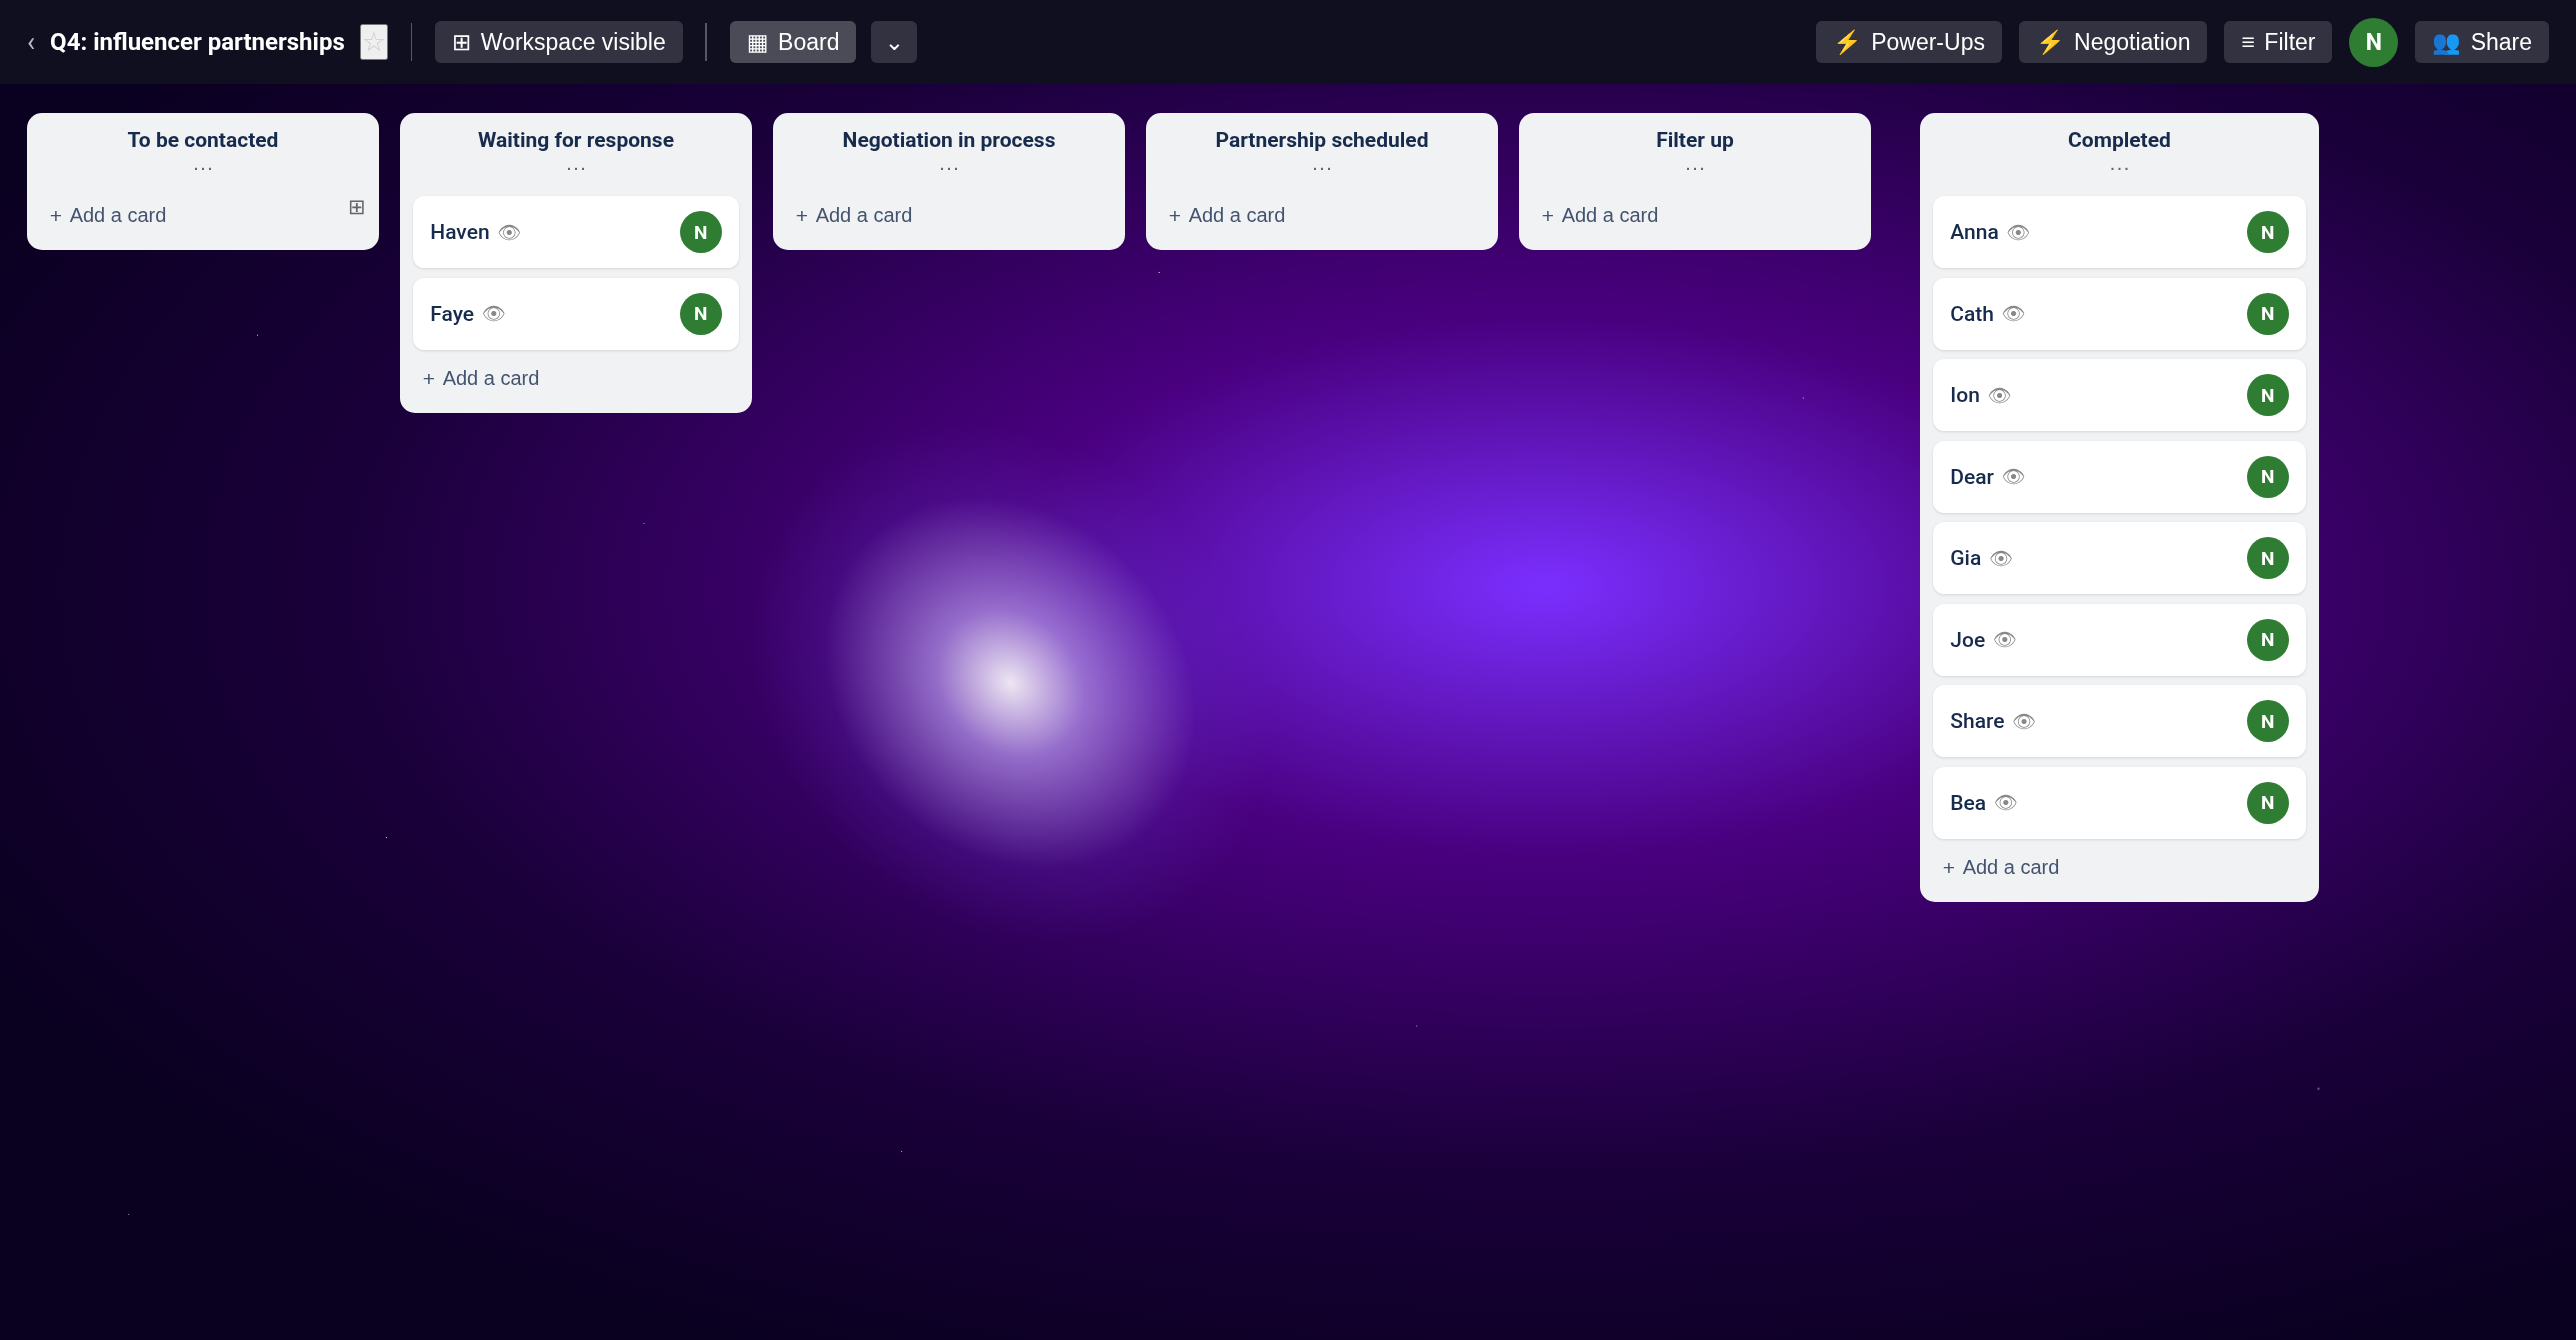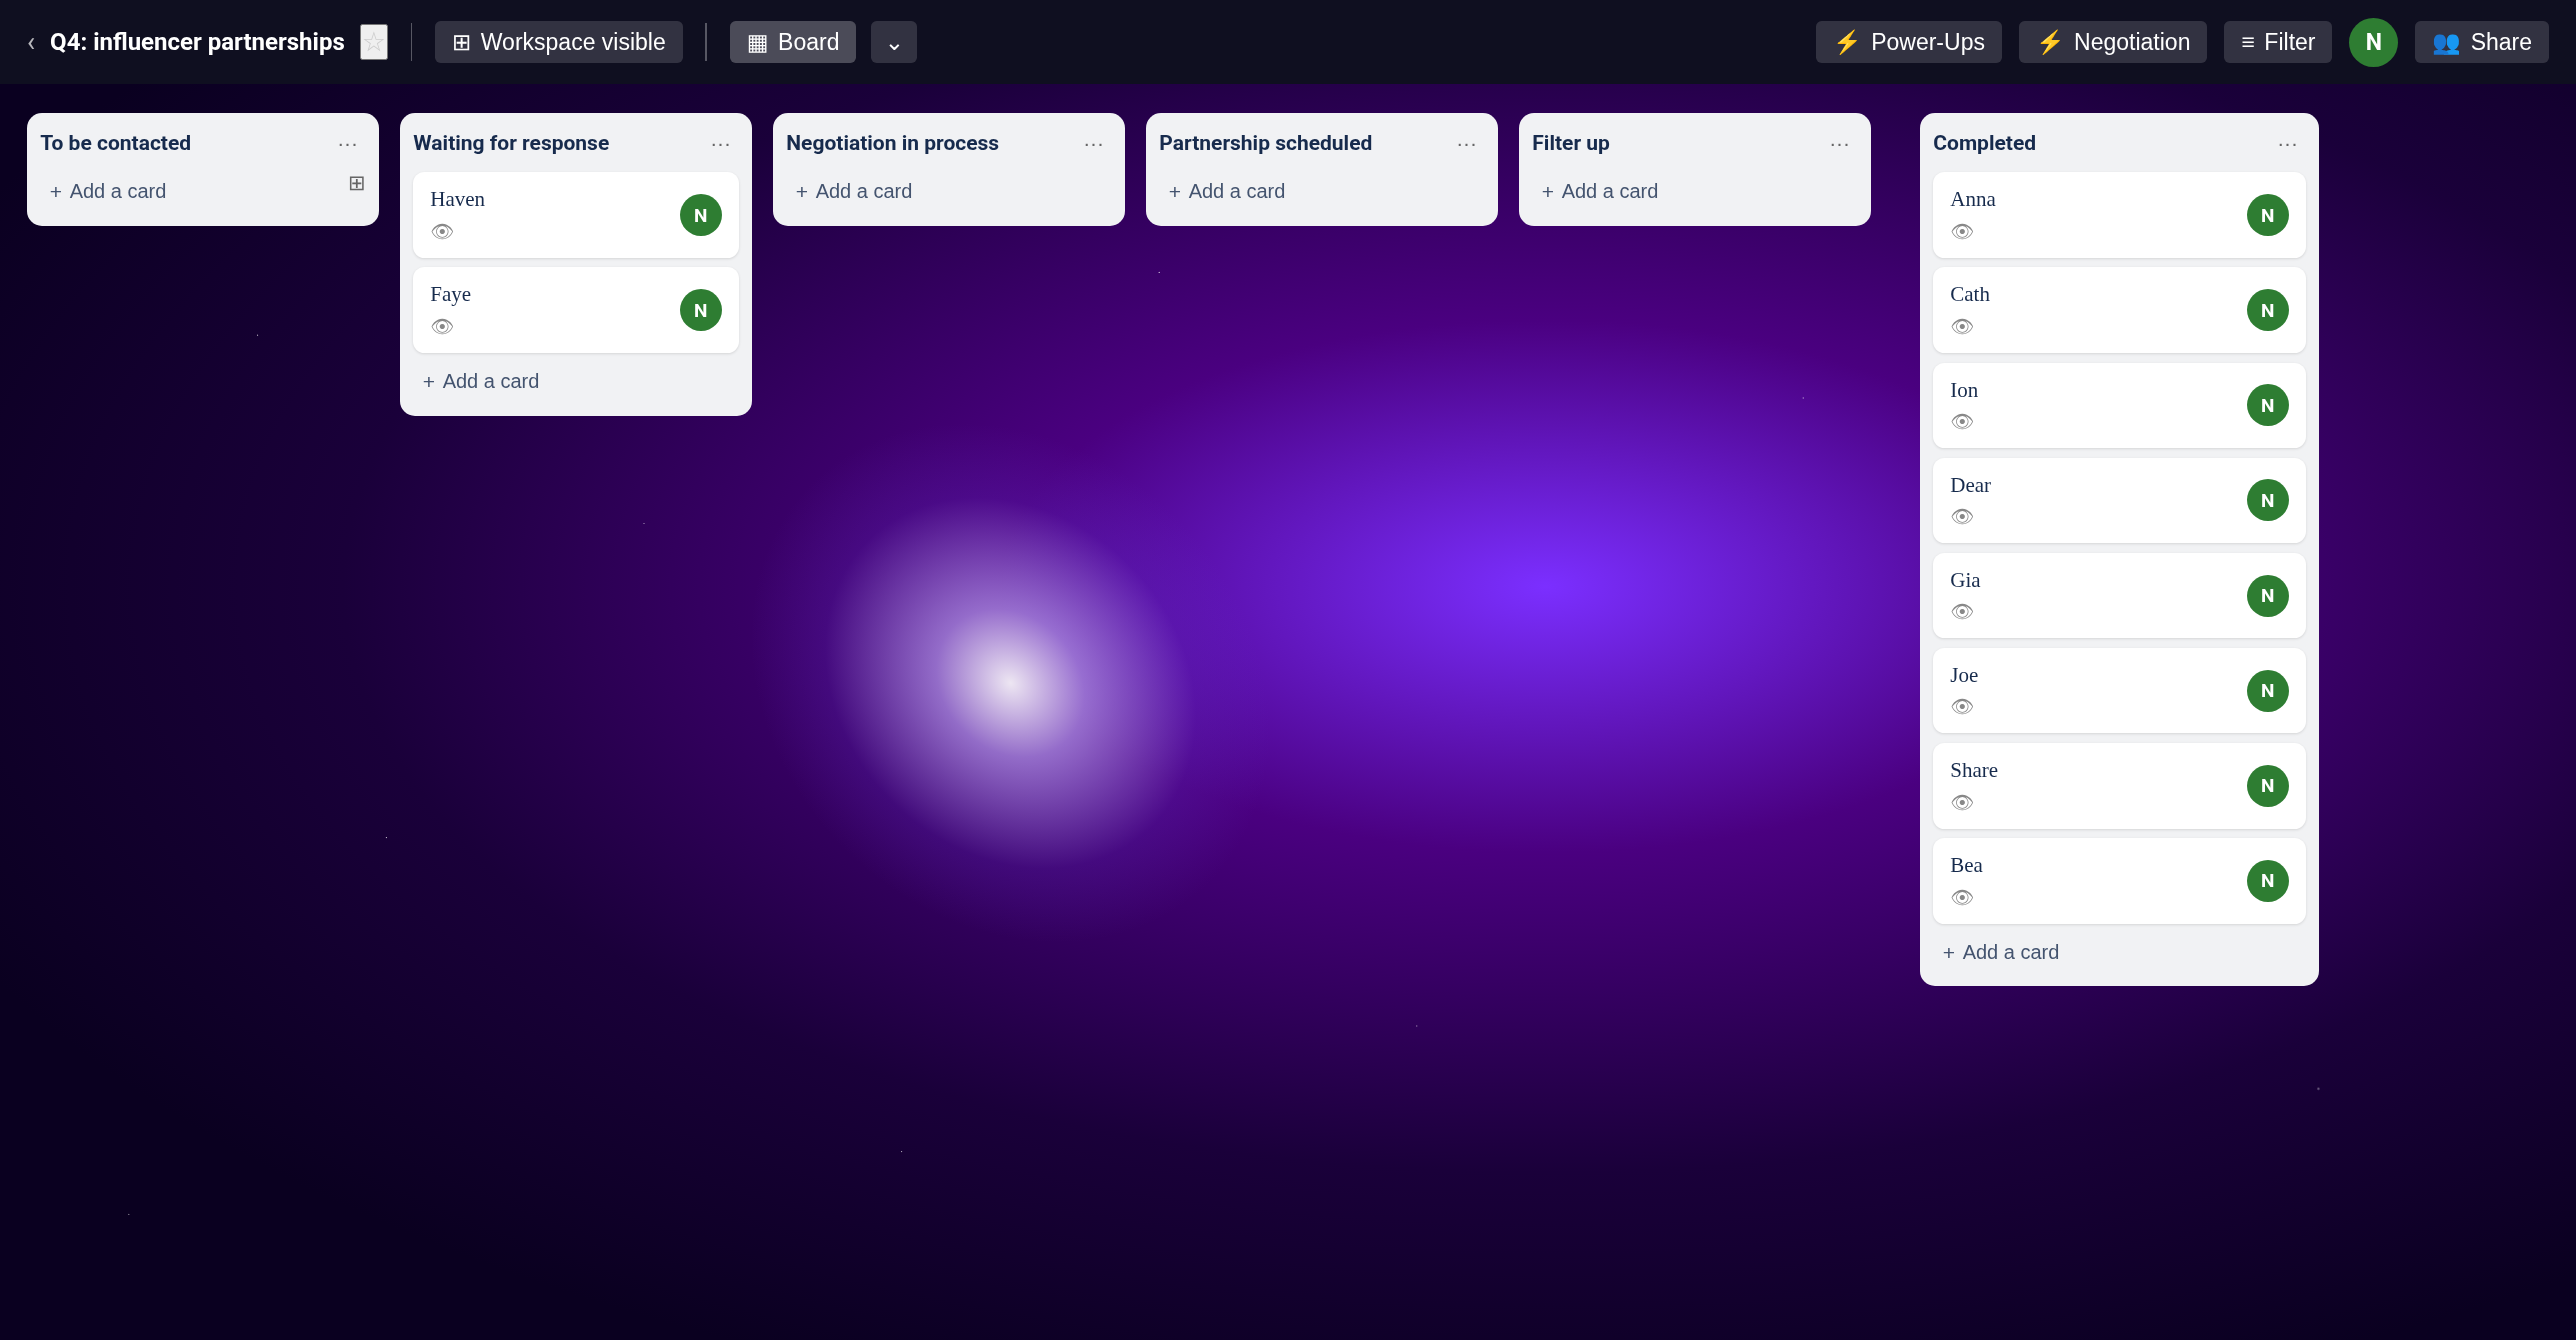--- a/index.html
+++ b/index.html
@@ -177,20 +177,21 @@
     .column-completed {
       width: 399px;
       min-width: 399px;
       margin-left: 28px;
     }
     .col-header {
       display: flex;
       align-items: center;
       justify-content: space-between;
       margin-bottom: 13.3px;
+      flex-direction: column;
     }
     .col-title {
       font-size: 21px;
       font-weight: 700;
       color: #172b4d;
     }
     .col-menu-btn {
       background: none;
       border: none;
       color: #666;
@@ -207,23 +208,21 @@
       padding: 15px 17px;
       margin-bottom: 9.5px;
       display: flex;
       align-items: center;
       justify-content: space-between;
       box-shadow: 0 1px 2.9px rgba(0,0,0,0.12);
       cursor: pointer;
     }
     .card-left {
       display: flex;
-      flex-direction: column;
       gap: 7.6px;
-      font-family: Liberation Serif, serif;
     }
     .card-name {
       font-size: 21px;
       font-weight: 500;
       color: #172b4d;
     }
     .card-icons {
       display: flex;
       align-items: center;
       gap: 7.6px;

